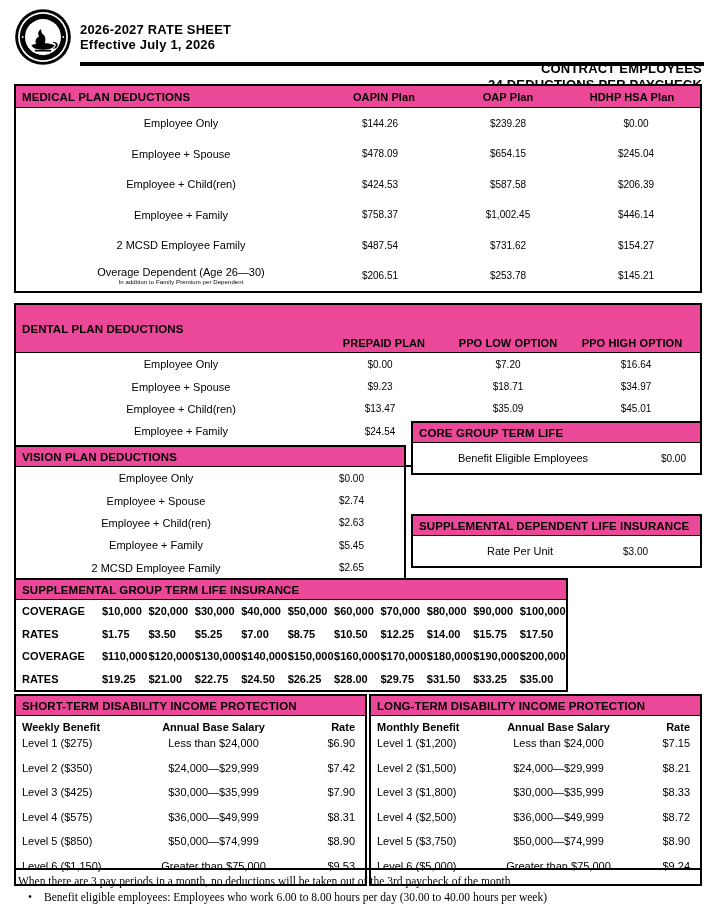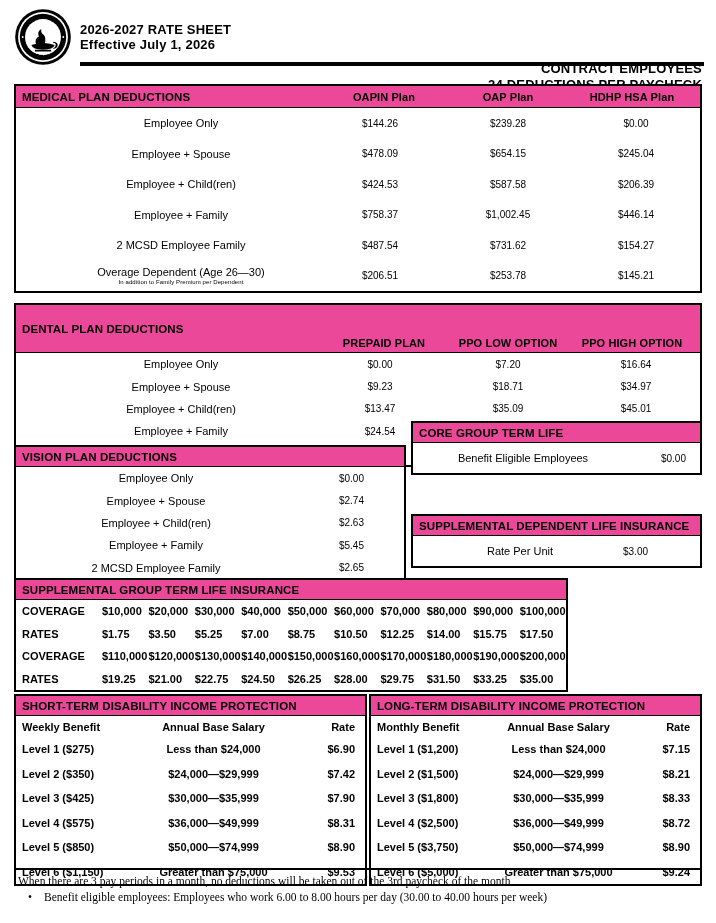--- a/index.html
+++ b/index.html
@@ -67,21 +67,21 @@
   
   #supp{position:absolute;left:14px;top:578px;width:554px;}
   #supp .grow{display:flex;align-items:center;height:22.5px;font-size:11px;font-weight:bold;}
   #supp .rlabel{width:86px;padding-left:6px;box-sizing:border-box;font-weight:bold;}
   #supp .cell{flex:1 1 0;text-align:left;font-weight:bold;}
 
   
   #std{position:absolute;left:14px;top:694px;width:353px;}
   #ltd{position:absolute;left:369px;top:694px;width:333px;}
   .dis .hrow{display:flex;align-items:center;height:21px;font-size:11px;font-weight:bold;}
-  .dis .drow2{display:flex;align-items:center;height:24.5px;font-size:11px;font-weight:bold;}
+  .dis .drow2{display:flex;align-items:flex-start;height:24.5px;font-size:11px;}
   .dis .c1{width:120px;padding-left:6px;box-sizing:border-box;}
   .dis .c2{flex:1 1 0;text-align:center;}
   .dis .c3{width:74px;text-align:right;padding-right:10px;box-sizing:border-box;}
 
   
   #foot{position:absolute;left:18px;top:873px;width:684px;font-family:"Liberation Serif",serif;}
   #foot .f1{font-size:11.5px;line-height:16px;}
   #foot .f2{font-size:11.5px;line-height:16px;padding-left:26px;position:relative;}
   #foot .f2 .bullet{position:absolute;left:10px;top:0;}
 

